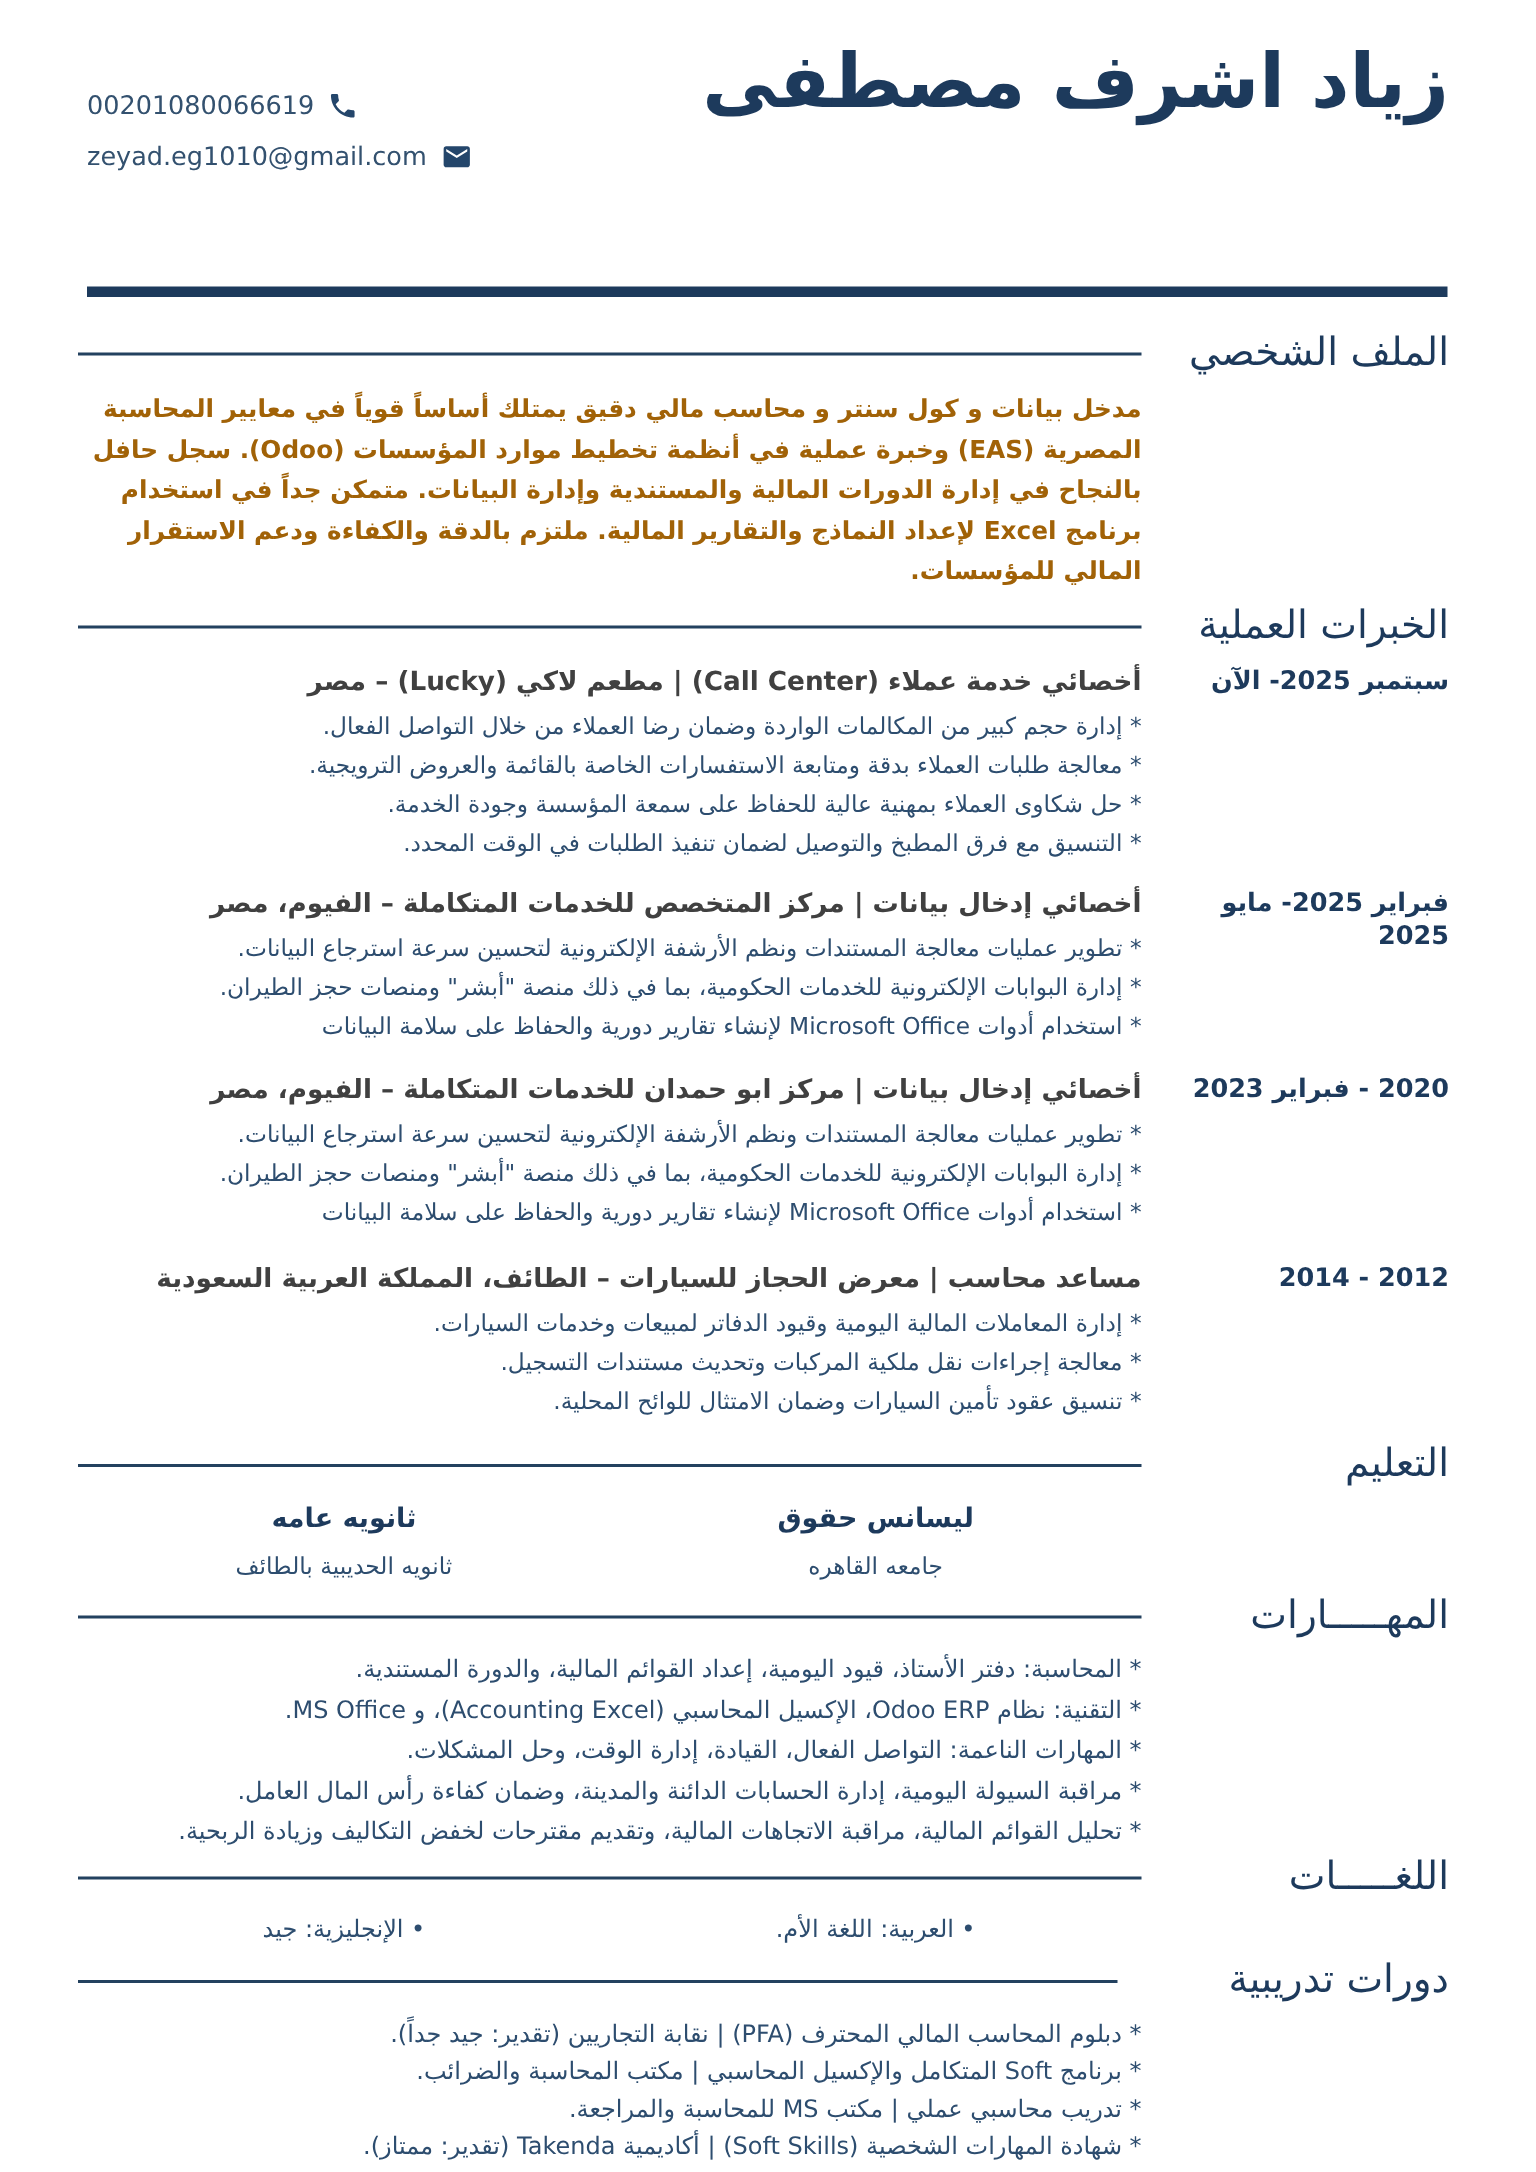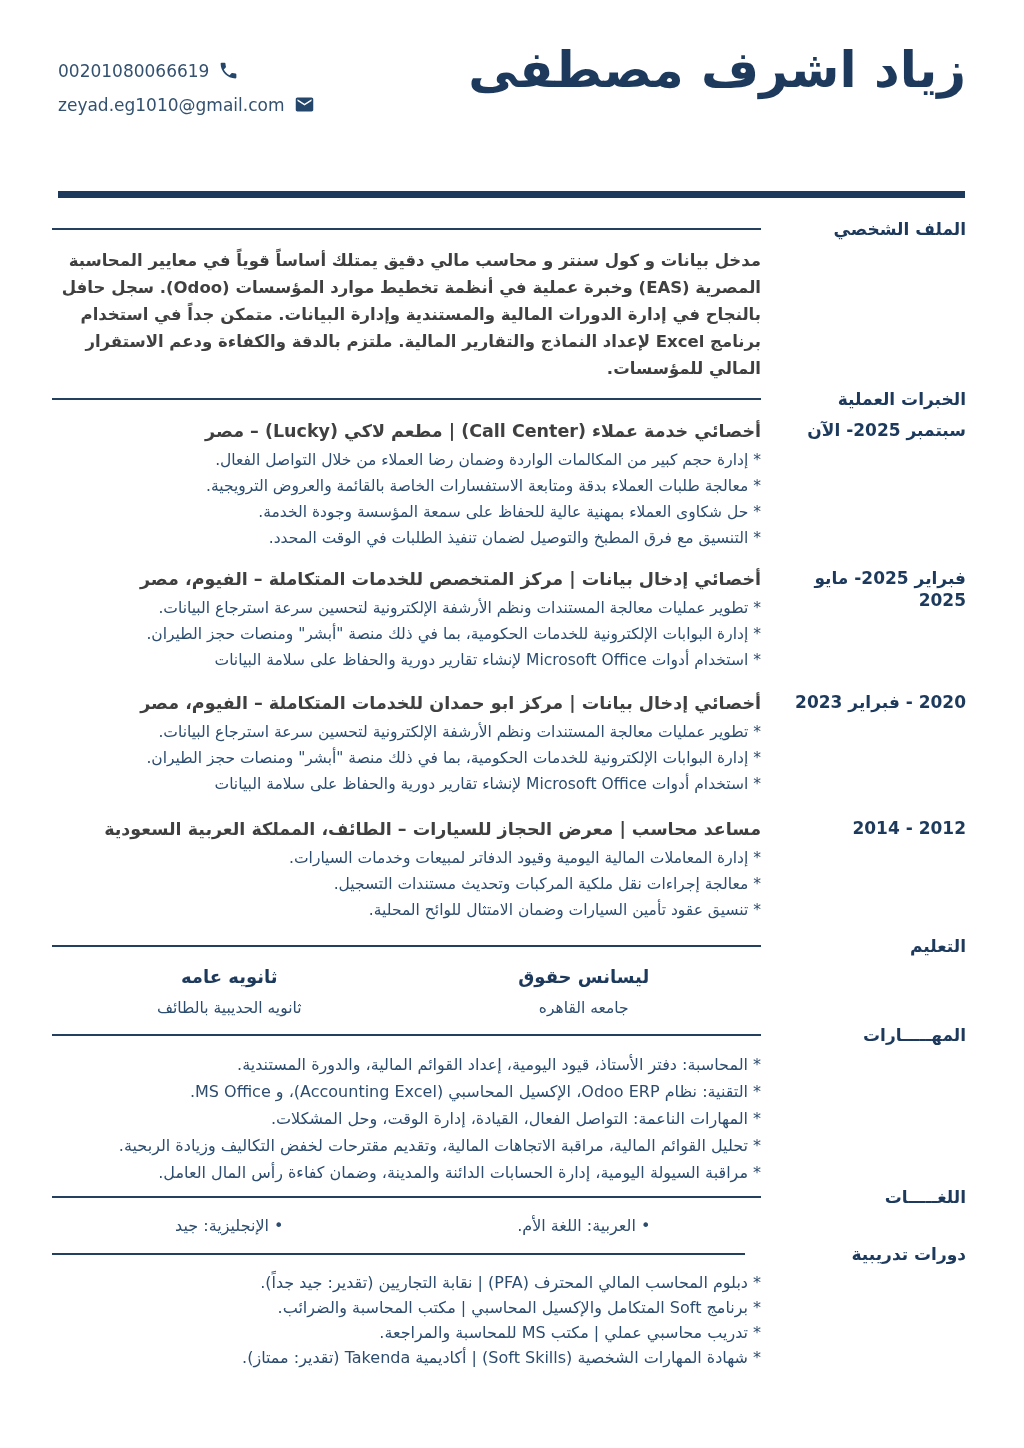--- a/index.html
+++ b/index.html
@@ -8,41 +8,41 @@
     width:1024px; height:1448px;
     font-family:"DejaVu Sans", sans-serif;
     color:#2d4d6f;
     overflow:hidden;
   }
   .page { position:relative; width:1024px; height:1448px; padding:0 58px 0 52px; overflow:hidden; background:#fff; }
 
   
   header { position:relative; height:198px; }
   .name {
-    position:absolute; top:40px; right:0;
+    position:absolute; top:24px; right:0;
     direction:rtl; font-size:50px; font-weight:700; color:#1d3a5c; letter-spacing:0;
     line-height:1.2; white-space:nowrap;
   }
   .contact { position:absolute; top:60px; left:6px; display:flex; flex-direction:column; gap:13px; }
   .contact-row { display:flex; align-items:center; gap:9px; font-size:17px; color:#33516f; }
   .cicon { width:21px; height:21px; flex:none; }
   .cicon svg { width:21px; height:21px; display:block; fill:#24466b; }
   .top-bar { position:absolute; bottom:0; left:6px; right:1px; height:7px; background:#1d3a5c; }
 
   
   main { direction:rtl; text-align:right; }
   .row { display:flex; }
   .side { flex:0 0 205px; padding-left:30px; }
   .body { flex:1 1 auto; min-width:0; }
 
   .sec { align-items:center; }
-  .heading { font-size:17px; font-weight:700; color:#1d3a5c; line-height:1.35; }
+  .heading { font-size:26px; font-weight:400; color:#1d3a5c; line-height:1.35; }
   .rule { height:2px; background:#23415f; width:100%; }
 
-  .para { font-size:16.5px; font-weight:700; color:#404040; line-height:27px; }
+  .para { font-size:16.5px; font-weight:700; color:#a16207; line-height:27px; }
 
   .date { font-size:17px; font-weight:700; color:#1d3a5c; line-height:1.3; }
   .job-title { font-size:17.5px; font-weight:700; color:#404040; line-height:24px; }
   .bullets { margin-top:4px; }
   .bullet { font-size:15.5px; color:#2d4d6f; line-height:26px; }
   .marker { margin-left:5px; color:#2d4d6f; }
 
   .edu-cols { display:flex; }
   .edu-cell { flex:1 1 50%; text-align:center; }
   .edu-degree { font-size:18px; font-weight:700; color:#1d3a5c; line-height:26px; }
@@ -196,22 +196,22 @@
       <div class="body">
           <div class="rule"></div>
         </div>
     </div>
     <div class="row m-skill-body">
       <div class="side"></div>
       <div class="body skill-list">
         <div class="bullet"><span class="marker">*</span><span>المحاسبة: دفتر الأستاذ، قيود اليومية، إعداد القوائم المالية، والدورة المستندية.</span></div>
         <div class="bullet"><span class="marker">*</span><span>التقنية: نظام Odoo ERP، الإكسيل المحاسبي (Accounting Excel)، و MS Office.</span></div>
         <div class="bullet"><span class="marker">*</span><span>المهارات الناعمة: التواصل الفعال، القيادة، إدارة الوقت، وحل المشكلات.</span></div>
+        <div class="bullet"><span class="marker">*</span><span>مراقبة السيولة اليومية، إدارة الحسابات الدائنة والمدينة، وضمان كفاءة رأس المال العامل.</span></div>
         <div class="bullet"><span class="marker">*</span><span>تحليل القوائم المالية، مراقبة الاتجاهات المالية، وتقديم مقترحات لخفض التكاليف وزيادة الربحية.</span></div>
-        <div class="bullet"><span class="marker">*</span><span>مراقبة السيولة اليومية، إدارة الحسابات الدائنة والمدينة، وضمان كفاءة رأس المال العامل.</span></div>
       </div>
     </div>
 
     <div class="row sec m-lang-head">
       <h2 class="side heading">اللغـــــات</h2>
       <div class="body">
           <div class="rule"></div>
         </div>
     </div>
     <div class="row m-lang-body">

